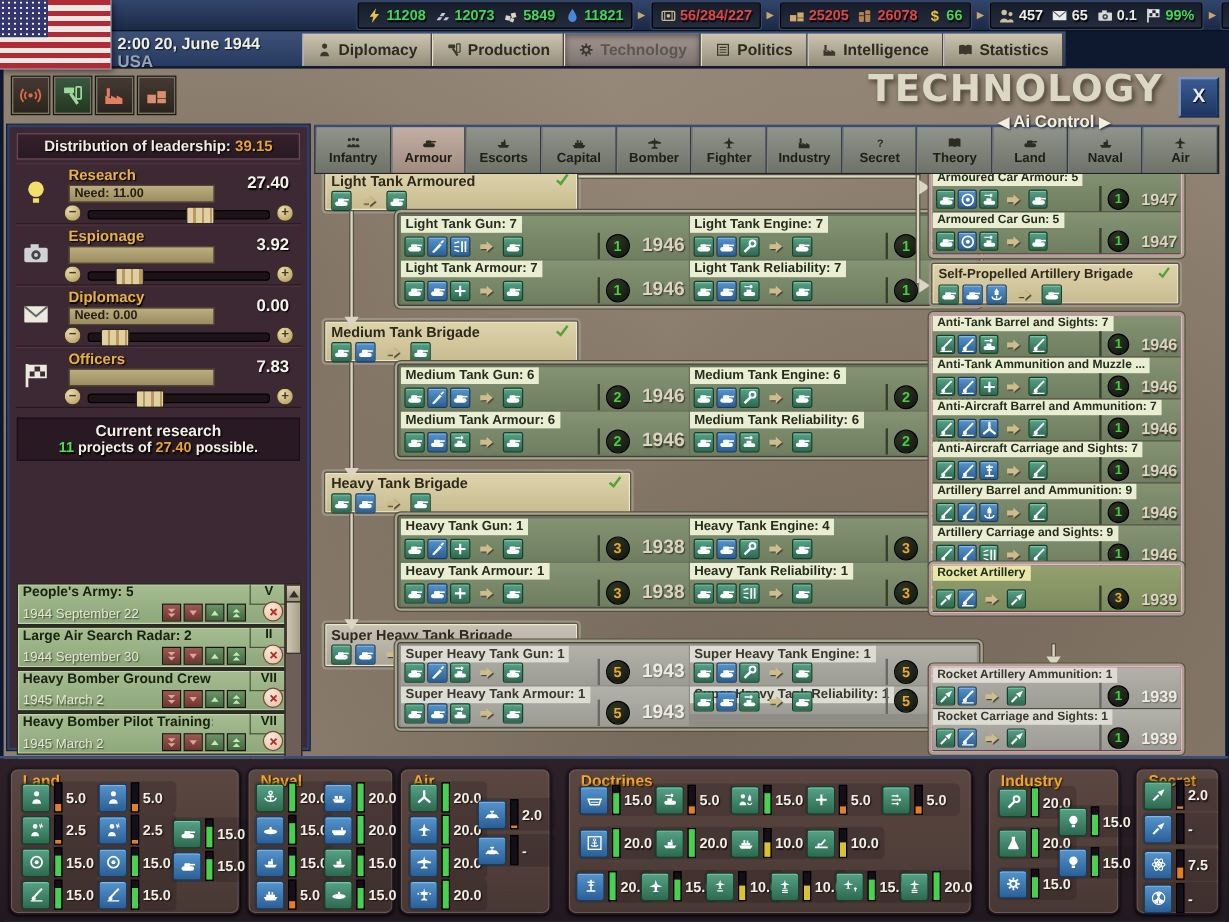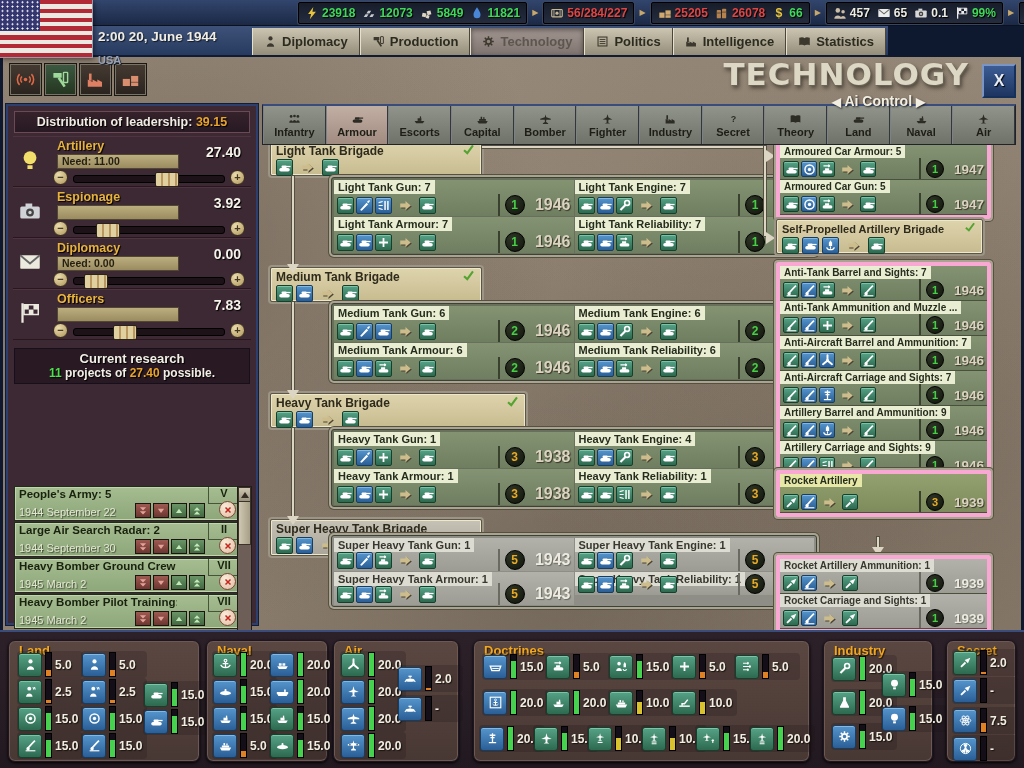--- a/index.html
+++ b/index.html
@@ -16,21 +16,21 @@
 #bar1{position:absolute;left:0;top:0;width:1024px;height:26px;background:linear-gradient(#32456c,#1b2946);border-bottom:1px solid #0a1220;display:flex;align-items:center;gap:5px;padding-left:298px;padding-right:4px;box-sizing:border-box;z-index:50}
 .rpanel{display:flex;gap:7px;align-items:center;background:linear-gradient(#171d2a,#242c3e);border:1px solid #000;box-shadow:0 0 0 1px #3a4660;border-radius:2px;height:20px;padding:0 6px;flex:none}
 .ritem{display:flex;align-items:center;gap:3px}
 .fic{display:flex;flex:none}
 .rval{font-weight:bold;font-size:12px;text-shadow:1px 1px 1px #000;white-space:nowrap}
 .c-green{color:#3fd858}.c-red{color:#e04545}.c-white{color:#ecece4}
 .psep{color:#c8a86a;font-size:8px;flex:none}
 
 #bar2{position:absolute;left:0;top:26px;width:888px;height:31px;background:linear-gradient(#3e5279,#273b60);border-bottom:2px solid #101c34;box-sizing:border-box;z-index:49}
 .t1{position:absolute;left:98px;top:3px;font-size:13.5px;font-weight:bold;color:#f0ede2;text-shadow:1px 1px 1px #101828}
-.t2{position:absolute;left:98px;top:28px;font-size:11px;font-weight:bold;color:#98a2b6;text-shadow:1px 1px 1px #101828}
+.t2{position:absolute;left:98px;top:17px;font-size:14px;font-weight:bold;color:#98a2b6;text-shadow:1px 1px 1px #101828}
 #pause{position:absolute;left:312px;top:8px;display:flex;gap:3px}
 #pause i{width:4px;height:13px;background:#cf3434;box-shadow:1px 1px 1px #200}
 .spd{position:absolute;top:6px;width:17px;height:17px;background:linear-gradient(#ded6c0,#a89e86);border:1px solid #2a241c;color:#2a241c;font-weight:bold;font-size:13px;display:flex;align-items:center;justify-content:center}
 #resume{position:absolute;left:388px;top:4px;width:90px;height:22px;background:linear-gradient(#93584f,#6b3a36);border:1px solid #2c1a16;box-shadow:inset 0 0 0 1px #a87868;color:#e5cab6;font-weight:bold;font-size:15px;letter-spacing:1px;display:flex;align-items:center;justify-content:center;text-shadow:1px 1px 1px #3a1c18}
 #menu{position:absolute;right:2px;top:2px;display:flex;height:27px}
 .mbtn{display:flex;align-items:center;gap:5px;padding:0 11px;background:linear-gradient(#ccc5b1,#948d79);border-left:1px solid #e6e0ce;border-right:1px solid #4a443a;font-weight:bold;font-size:13px;color:#2b2b20;white-space:nowrap}
 .mbtn svg{width:13px;height:13px;color:#3c382e}
 .mbtn.sel{background:linear-gradient(#a39792,#7e736e);color:#5d564f;box-shadow:inset 0 2px 5px rgba(0,0,0,.45)}
 
 #flag{position:absolute;left:0;top:0;width:92px;height:57px;z-index:60;background:repeating-linear-gradient(180deg,#b22a36 0 4.4px,#ece8e2 4.4px 8.8px);box-shadow:0 0 0 1px #99a,2px 2px 5px rgba(0,0,0,.55)}
@@ -109,21 +109,21 @@
 .yr{font-size:16px;font-weight:bold;color:#d9d3bf;text-shadow:1px 1px 1px #3a362a;width:44px;text-align:right;flex:none}
 .cell.locked .yr{color:#edebe1;text-shadow:1px 1px 1px #6a6a62}
 .cell.sm .chip{font-size:10px;line-height:13px}
 .cell.sm .crw{height:18px;bottom:1px}
 .cell.sm .ic{width:16px;height:16px}
 .cell.sm .ic svg{width:12px;height:12px}
 .cell.sm .yr{font-size:13.5px;width:38px}
 .cell.sm .bdg{width:16px;height:16px;font-size:11px}
 .cell.sm .arr{margin:0 3px}
 .cell.sm .arr svg{width:13px}
-.rgroup{position:absolute;border:4px solid #f9a8d4;box-shadow:0 0 0 2px #aaa392,0 0 0 3px #55503f;border-radius:2px;overflow:hidden}
+.rgroup{position:absolute;border:1px solid #f9a8d4;box-shadow:0 0 0 2px #aaa392,0 0 0 3px #55503f;border-radius:2px;overflow:hidden}
 .rgroup .cell{border-bottom:1px solid #49503c}
 .cline{position:absolute;background:#dcd5c4;box-shadow:0 0 0 1px #54503f}
 .triD{position:absolute;width:0;height:0;border-left:6px solid transparent;border-right:6px solid transparent;border-top:9px solid #dcd5c4}
 .triR{position:absolute;width:0;height:0;border-top:6px solid transparent;border-bottom:6px solid transparent;border-left:9px solid #dcd5c4}
 
 #bottombar{position:absolute;left:0;top:630px;width:1024px;height:138px;background:linear-gradient(#2d2129,#221920);border-top:2px solid #3a4c7c;z-index:30}
 .bsec{position:absolute;top:8px;height:122px;background:linear-gradient(#5b4741,#483834);border:1px solid #1c1622;border-radius:7px;box-shadow:inset 0 0 0 1px #6e5850,0 1px 3px #000;box-sizing:border-box}
 .bhead{position:absolute;left:10px;top:2px;color:#f2a71f;font-weight:bold;font-size:13px;text-shadow:1px 1px 1px #241a10}
 .bit{position:absolute;display:flex;align-items:center;gap:3px;background:rgba(28,18,24,.22);border-radius:4px;padding:1px 3px 1px 1px}
 .bic{width:24px;height:24px;border-radius:3px;display:flex;align-items:center;justify-content:center;color:#fff;flex:none;box-sizing:border-box}
@@ -138,21 +138,21 @@
 <div id="root">
   <div id="backdrop"></div>
   <div id="bar1">
       <div class="rpanel">
         <span class="ritem">
           <span class="fic" style="color:#e8c33c">
             <svg viewBox="0 0 16 16" fill="currentColor" style="width:14px;height:14px">
               <path d="M9.5 1 L3.5 9 H7 L5.5 15 L12.5 6.5 H8.5 Z"></path>
             </svg>
           </span>
-          <span class="rval c-green">23918</span>
+          <span class="rval c-green">11208</span>
         </span>
         <span class="ritem">
           <span class="fic" style="color:#c6cacf">
             <svg viewBox="0 0 16 16" fill="currentColor" style="width:14px;height:14px">
               <path d="M2 12.5 L4 9.5 H7.5 L5.5 12.5 Z M8.5 12.5 L10.5 9.5 H14 L12 12.5 Z M5 8.5 L7 5.5 H10.5 L8.5 8.5 Z"></path>
             </svg>
           </span>
           <span class="rval c-green">12073</span>
         </span>
         <span class="ritem">
@@ -450,21 +450,21 @@
       </div>
     </div>
   <div id="sidebar">
     <div class="lhead"><span>Distribution of leadership:</span> <span class="gold">39.15</span></div>
     <div id="lead-rows">
         <div class="lrow">
           <span class="lic" style="color:#f2de6a"><svg viewBox="0 0 16 16" fill="currentColor" style="width:24px;height:24px">
               <circle cx="8" cy="6.5" r="4.3"></circle>
               <path d="M6.3 11.5 H9.7 V14 H6.3 Z"></path>
             </svg></span>
-          <div class="llabel">Artillery</div>
+          <div class="llabel">Research</div>
           <div class="lval">27.40</div>
           <div class="need">Need: 11.00</div>
           <div class="sld">
             <div class="pm" style="left:0">−</div>
             <div class="groove">
               <div class="sh" style="left:81px"></div>
             </div>
             <div class="pm" style="right:0">+</div>
           </div>
         </div>
@@ -758,21 +758,21 @@
         </div>
       <div class="sthumb"></div>
       <div class="sarr" style="bottom:0">
           <div class="tri-d"></div>
         </div>
     </div>
   </div>
   <div id="tree">
       <div class="brig" style="left:270px;top:141px;width:212px;height:35px">
         <div class="bt">
-          <span>Light Tank Brigade</span>
+          <span>Light Tank Armoured</span>
           <span class="chk"><svg viewBox="0 0 16 16" fill="currentColor" style="width:15px;height:13px">
               <path d="M2.5 9 L6.5 12.5 L13.5 3" fill="none" stroke="currentColor" stroke-width="2.6"></path>
             </svg></span>
         </div>
         <div class="bicons">
           <span class="ic g">
             <svg viewBox="0 0 16 16" fill="currentColor" style="width:13px;height:13px">
               <rect x="1.5" y="8.5" width="13" height="4.5" rx="2.2"></rect>
               <rect x="4.5" y="5.5" width="6" height="3.5" rx="1"></rect>
               <rect x="9.5" y="6" width="6" height="1.6"></rect>

